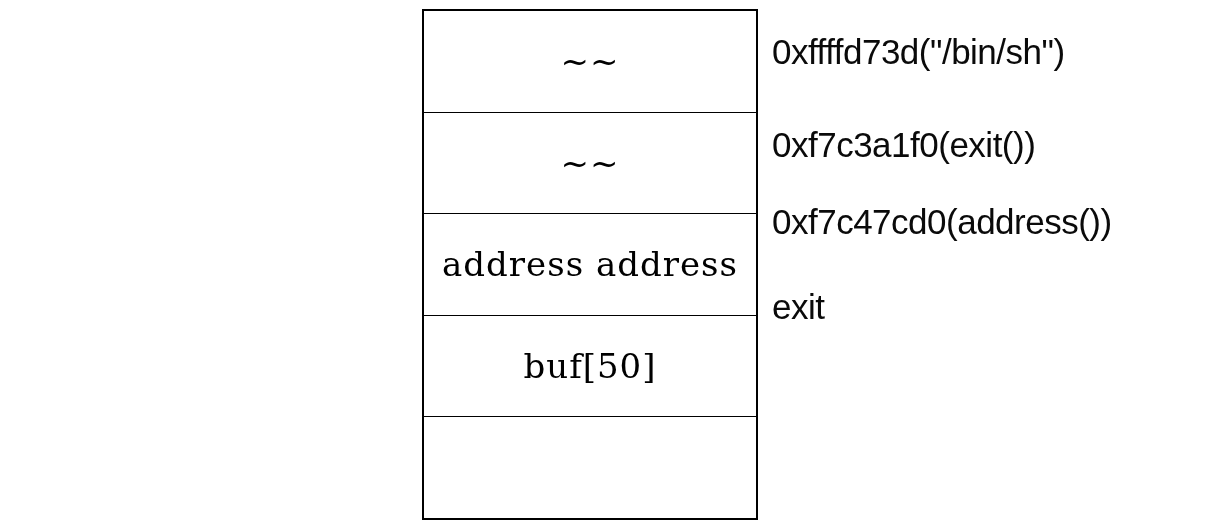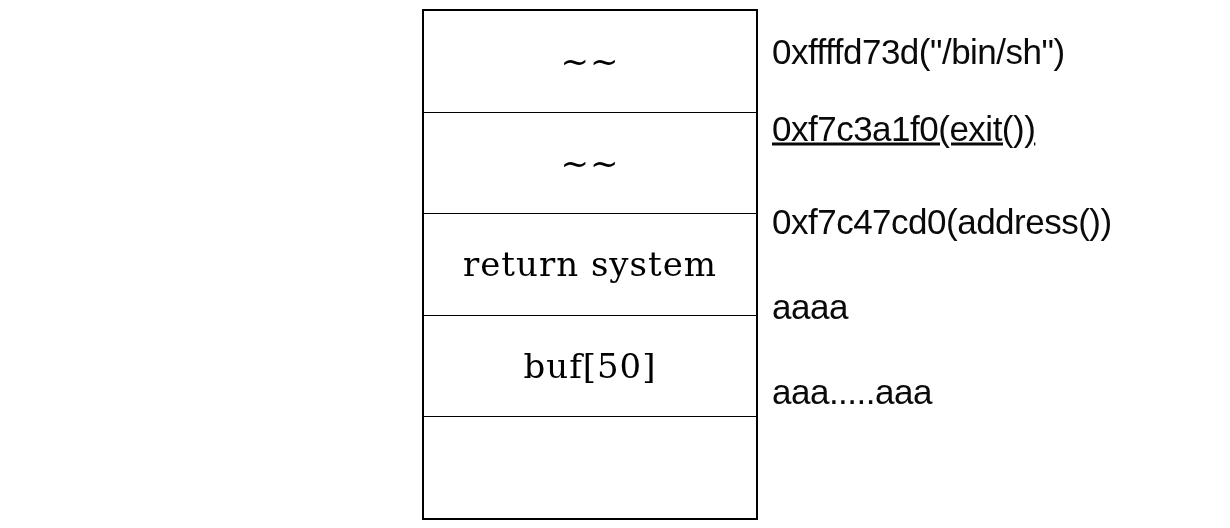--- a/index.html
+++ b/index.html
@@ -50,49 +50,48 @@
     left: 772px;
     transform: translateY(-50%);
     font-family: "Liberation Sans", sans-serif;
     font-size: 35px;
     letter-spacing: -0.5px;
     color: #0a0a0a;
     white-space: nowrap;
     line-height: 1;
   }
   .ann-0 { top: 51px; }
-  .ann-1 { top: 128px; text-decoration: underline; }
+  .ann-1 { top: 144px; }
   .ann-2 { top: 221px; }
   .ann-3 { top: 306px; }
   .ann-4 { top: 391px; }
   .ann-5 { top: 476px; }
 </style>
 </head>
 <body>
 
 <div class="canvas">
 
   <div class="stack-box">
     <div class="stack-row">
       <span class="cell-text">~~</span>
     </div>
     <div class="stack-row">
       <span class="cell-text">~~</span>
     </div>
     <div class="stack-row">
-      <span class="cell-text">return system</span>
+      <span class="cell-text">address address</span>
     </div>
     <div class="stack-row">
       <span class="cell-text">buf[50]</span>
     </div>
     <div class="stack-row">
       <span class="cell-text"></span>
     </div>
   </div>
 
   <div class="annotation ann-0">0xffffd73d("/bin/sh")</div>
   <div class="annotation ann-1">0xf7c3a1f0(exit())</div>
   <div class="annotation ann-2">0xf7c47cd0(address())</div>
-  <div class="annotation ann-3">aaaa</div>
-  <div class="annotation ann-4">aaa.....aaa</div>
+  <div class="annotation ann-3">exit</div>
   <div class="annotation ann-5"></div>
 
 </div>
 
 </body></html>

